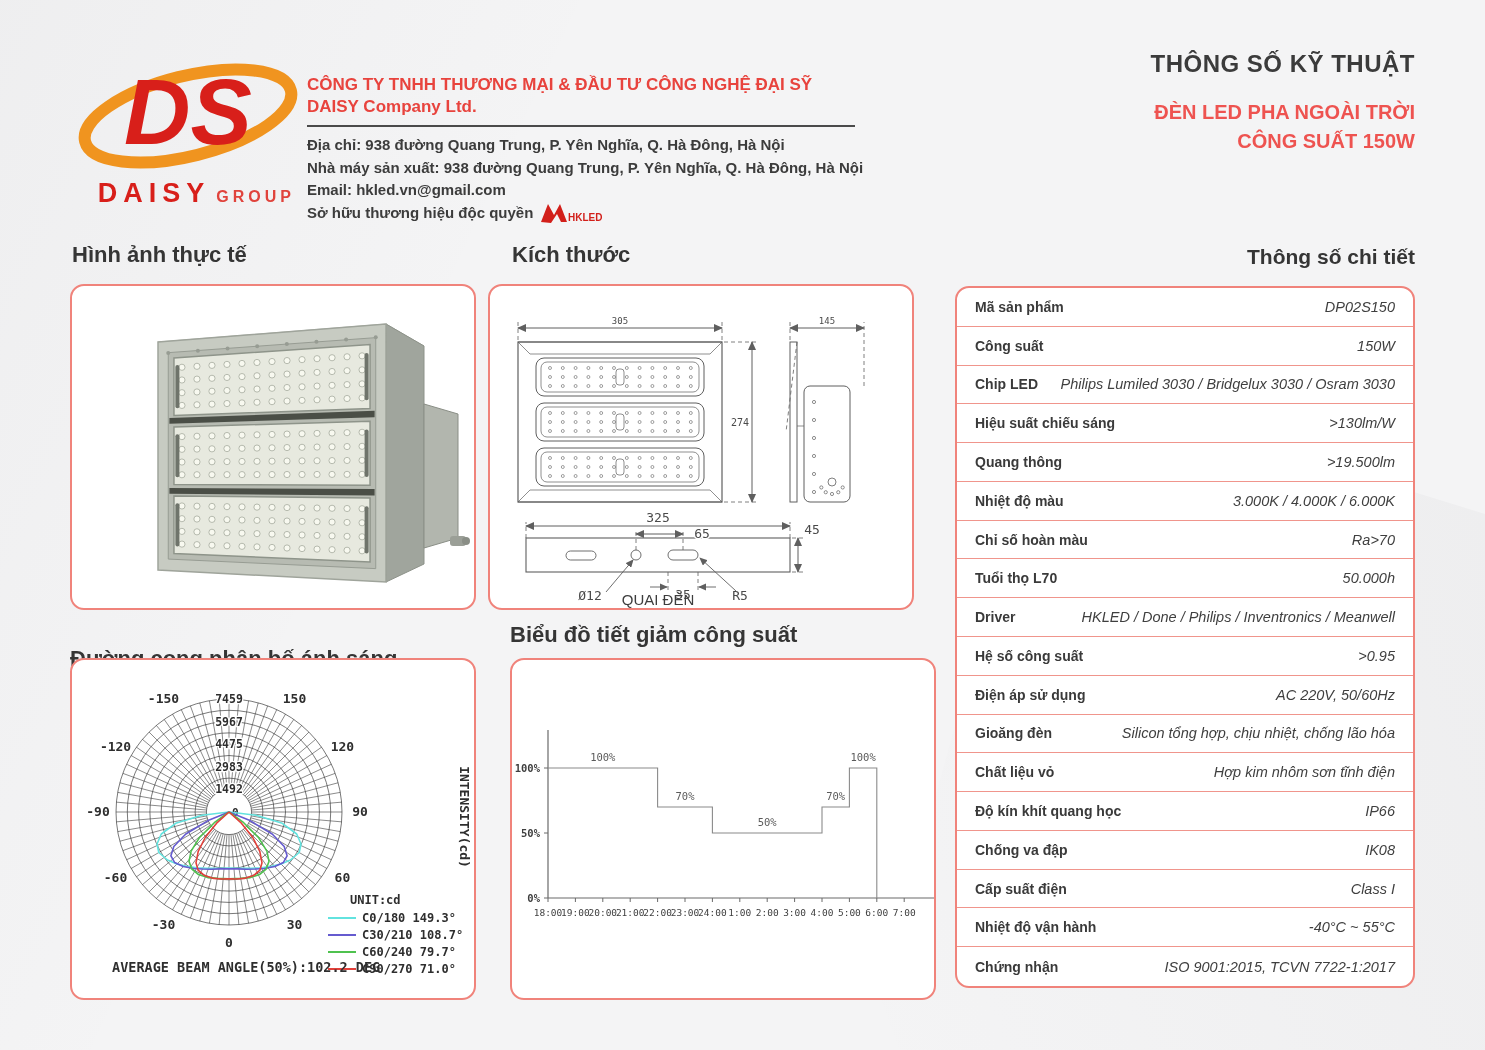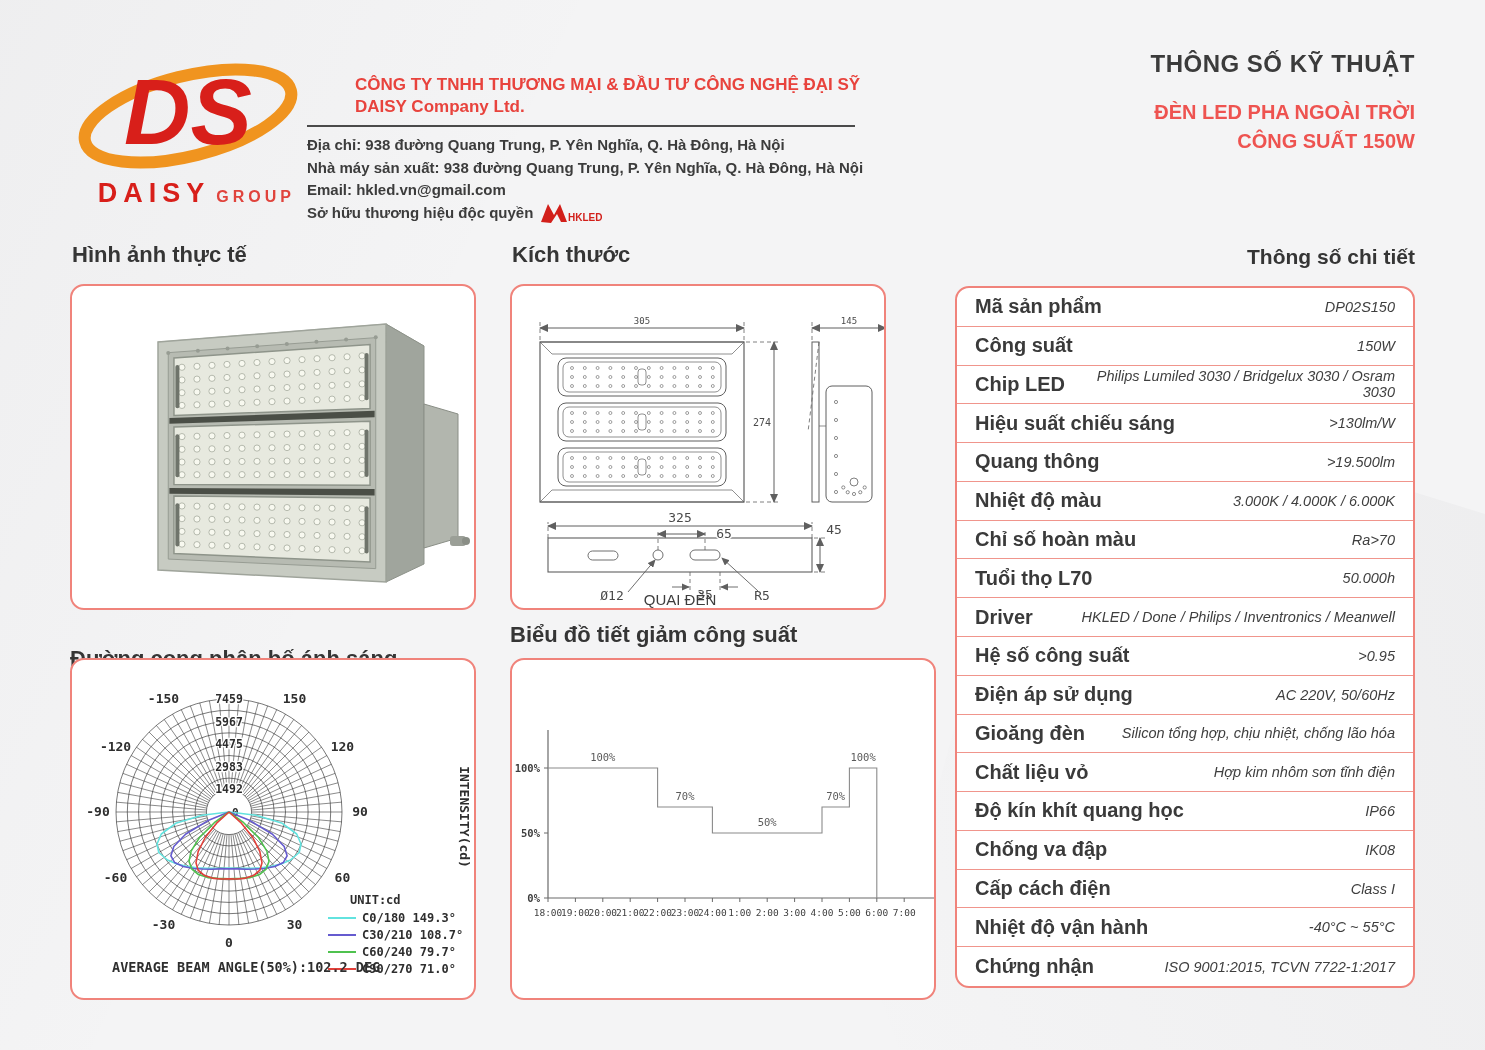--- a/index.html
+++ b/index.html
@@ -20,51 +20,51 @@
         clip-path:polygon(30% 0,100% 20%,100% 100%,0 100%); }
 
   
   .logo { position:absolute; left:72px; top:58px; width:232px; height:160px; }
   .logo svg { display:block; }
   .logo-text { position:absolute; left:8px; top:120px; width:215px; text-align:right; white-space:nowrap; }
   .logo-text .daisy { color:#d81f1a; font-weight:bold; font-size:27px; letter-spacing:6px; }
   .logo-text .group { color:#e0433c; font-weight:bold; font-size:16px; letter-spacing:4px; margin-left:6px; }
 
   .company { position:absolute; left:307px; top:74px; width:580px; }
-  .c-name { color:#e8433d; font-weight:bold; font-size:17px; line-height:1.3;margin-left:48px; }
+  .c-name { color:#e8433d; font-weight:bold; font-size:17px; line-height:1.3; }
   .divider { width:548px; height:2px; background:#4a4a4a; margin:7px 0 7px 0; }
   .c-line { color:#3c3c3c; font-weight:bold; font-size:15px; line-height:1.5; }
   .trademark { display:flex; align-items:center; gap:7px; }
 
   .title-block { position:absolute; right:70px; top:50px; text-align:right; }
   .kicker { font-size:24px; font-weight:bold; color:#3b3b3b; letter-spacing:0.5px; margin-bottom:20px; }
   .t1, .t2 { font-size:20px; font-weight:bold; color:#ee5350; line-height:1.45; }
 
   
   .sec { position:absolute; font-weight:bold; color:#353535; font-size:22px; }
   .sec-photo { left:72px; top:242px; }
   .sec-dims  { left:512px; top:242px; }
   .sec-specs { right:70px; top:245px; font-size:21px; }
   .sec-polar { left:70px; top:622px;margin-top:24px; }
   .sec-step  { left:510px; top:622px; }
 
   
   .panel { position:absolute; background:#ffffff; border:2px solid #f0837b; border-radius:14px; overflow:hidden; }
   .photo-panel { left:70px;  top:284px; width:406px; height:326px; }
-  .dims-panel  { left:510px; top:284px; width:376px; height:326px;text-align:right; }
+  .dims-panel  { left:488px; top:284px; width:426px; height:326px;text-align:right; }
   .spec-panel  { left:955px; top:286px; width:460px; height:702px; }
   .polar-panel { left:70px;  top:658px; width:406px; height:342px; }
   .step-panel  { left:510px; top:658px; width:426px; height:342px; }
 
   
   #spec-table { display:grid; grid-auto-rows:1fr; height:100%; }
   .spec-row { display:flex; align-items:center; justify-content:space-between;
               padding:0 18px; border-bottom:1px solid #f0958c; }
   .spec-row:last-child { border-bottom:none; }
-  .spec-label { font-weight:bold; font-size:20px; color:#3a3a3a; white-space:nowrap; }
+  .spec-label { font-weight:bold; font-size:14px; color:#3a3a3a; white-space:nowrap; }
   .spec-value { font-style:italic; font-size:14.5px; color:#3f3f3f; text-align:right; margin-left:12px; }
 
   svg text { font-family:"DejaVu Sans Mono", monospace; }
   svg .sans { font-family:"Liberation Sans", sans-serif; }
 </style>
 </head>
 <body>
 
 <div class="bg-shape s1"></div>
 <div class="bg-shape s2"></div>
@@ -534,21 +534,21 @@
       </div>
       <div class="spec-row">
         <div class="spec-label">Độ kín khít quang học</div>
         <div class="spec-value">IP66</div>
       </div>
       <div class="spec-row">
         <div class="spec-label">Chống va đập</div>
         <div class="spec-value">IK08</div>
       </div>
       <div class="spec-row">
-        <div class="spec-label">Cấp cách điện</div>
+        <div class="spec-label">Cấp suất điện</div>
         <div class="spec-value">Class I</div>
       </div>
       <div class="spec-row">
         <div class="spec-label">Nhiệt độ vận hành</div>
         <div class="spec-value">-40°C ~ 55°C</div>
       </div>
       <div class="spec-row">
         <div class="spec-label">Chứng nhận</div>
         <div class="spec-value">ISO 9001:2015, TCVN 7722-1:2017</div>
       </div>

